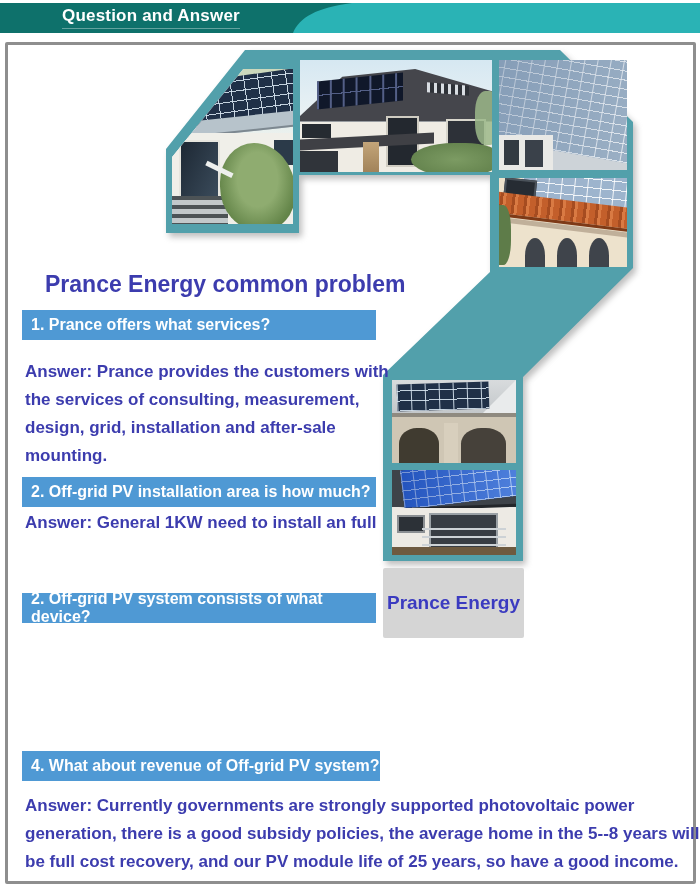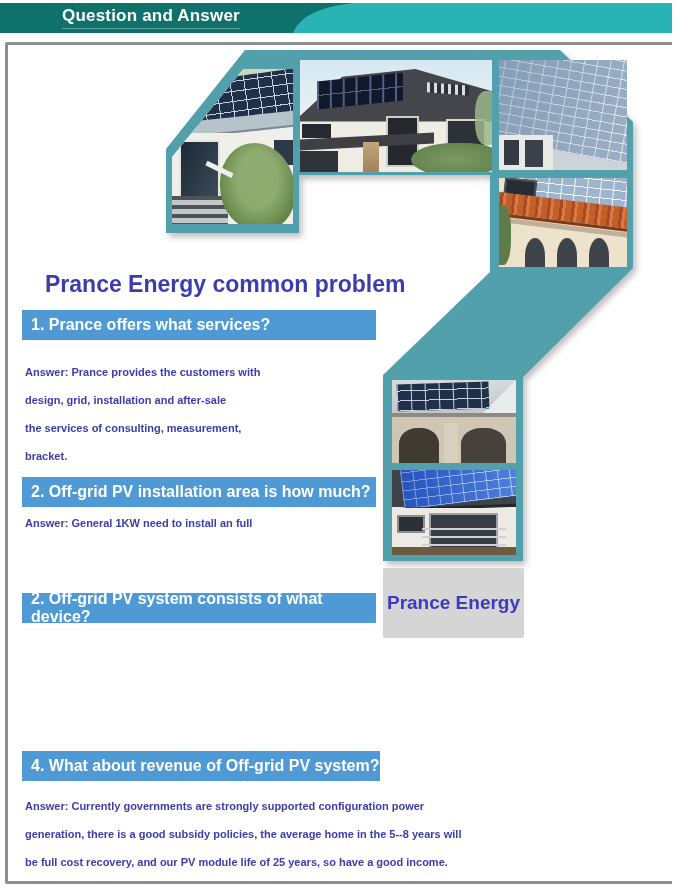--- a/index.html
+++ b/index.html
@@ -1,17 +1,17 @@
 <!DOCTYPE html>
 <html style="--header_dark_teal: #0e716b; --header_bright_teal: #2ab3b5; --question_bar_blue: #4f99d4; --body_text_blue: #3c3cae; --collage_teal: #52a0ab; --panel_border_gray: #8e8e8e; --brand_box_gray: #d5d5d5;"><head>
 <meta charset="utf-8">
 <style>
   html,body{margin:0;padding:0;background:#fff;}
   .page{position:relative;width:672px;height:890px;background:#fff;overflow:hidden;
-        font-family:"Liberation Sans",sans-serif;}
+        font-family:"Liberation Sans",sans-serif;padding-left:29px;}
 
   
   .header-banner{position:absolute;left:0;top:0;width:700px;height:36px;}
   .header-title{position:absolute;left:62px;top:6px;font-size:17px;font-weight:bold;
         color:#ffffff;letter-spacing:.2px;padding-bottom:2px;
         border-bottom:1px solid rgba(255,255,255,.35);}
 
   
   .content-panel{position:absolute;left:5px;top:42px;width:685px;height:836px;
         background:#fff;border:3px solid var(--panel_border_gray,#8e8e8e);border-radius:2px;}
@@ -37,21 +37,21 @@
         display:flex;align-items:center;justify-content:center;}
   .brand-label{font-size:19px;font-weight:bold;color:#3b3bc0;}
 
   
   .section-heading{position:absolute;left:45px;top:271px;font-size:23px;font-weight:bold;
         color:var(--body_text_blue,#3a3ab0);}
   .qbar{position:absolute;left:22px;height:30px;background:var(--question_bar_blue,#4f99d4);
         color:#fff;font-size:16px;font-weight:bold;display:flex;align-items:center;
         padding-left:9px;box-sizing:border-box;}
   .answer{position:absolute;left:25px;color:var(--body_text_blue,#3c3cae);
-        font-size:11px;font-weight:bold;}
+        font-size:17px;font-weight:bold;}
   .answer .ln{height:28px;line-height:28px;white-space:nowrap;}
   .answer.tight .ln{height:27px;line-height:27px;}
 </style>
 </head>
 <body>
 
 <div class="page">
 
   <div class="header-banner">
     <svg width="700" height="36">
@@ -142,38 +142,38 @@
     <span class="brand-label">Prance Energy</span>
   </div>
 
   <div class="section-heading">Prance Energy common problem</div>
 
   <div class="qbar" style="top:310px;width:354px;">
     <span>1. Prance offers what services?</span>
   </div>
   <div class="answer" style="top:358px;">
     <div class="ln">Answer: Prance provides the customers with</div>
+    <div class="ln">the services of consulting, measurement,</div>
     <div class="ln">design, grid, installation and after-sale</div>
-    <div class="ln">the services of consulting, measurement,</div>
-    <div class="ln">bracket.</div>
+    <div class="ln">mounting.</div>
   </div>
 
   <div class="qbar" style="top:477px;width:354px;">
     <span>2. Off-grid PV installation area is how much?</span>
   </div>
   <div class="answer" style="top:509px;">
     <div class="ln">Answer: General 1KW need to install an full</div>
   </div>
 
   <div class="qbar" style="top:593px;width:354px;">
     <span>2. Off-grid PV system consists of what device?</span>
   </div>
 
   <div class="qbar" style="top:751px;width:358px;">
     <span>4. What about revenue of Off-grid PV system?</span>
   </div>
   <div class="answer" style="top:792px;">
-    <div class="ln">Answer: Currently governments are strongly supported configuration power</div>
+    <div class="ln">Answer: Currently governments are strongly supported photovoltaic power</div>
     <div class="ln">generation, there is a good subsidy policies, the average home in the 5--8 years will</div>
     <div class="ln">be full cost recovery, and our PV module life of 25 years, so have a good income.</div>
   </div>
 
 </div>
 
 </body></html>

